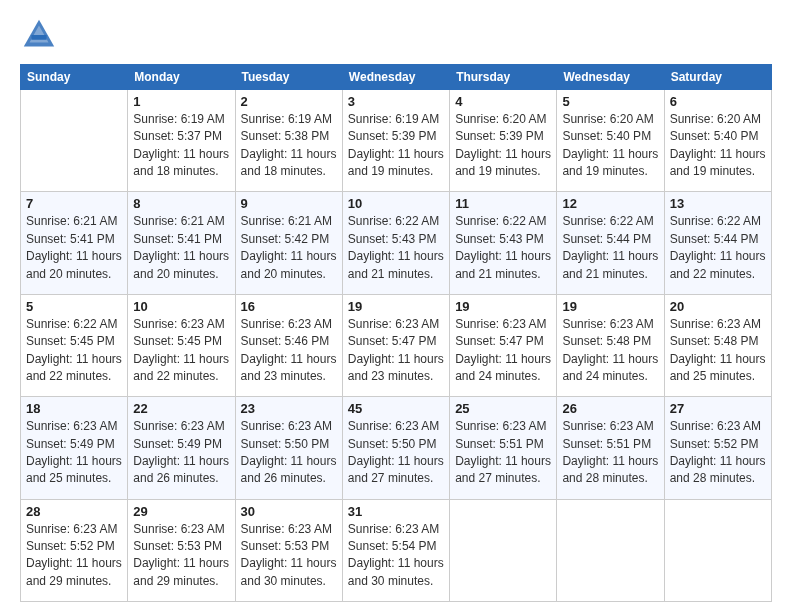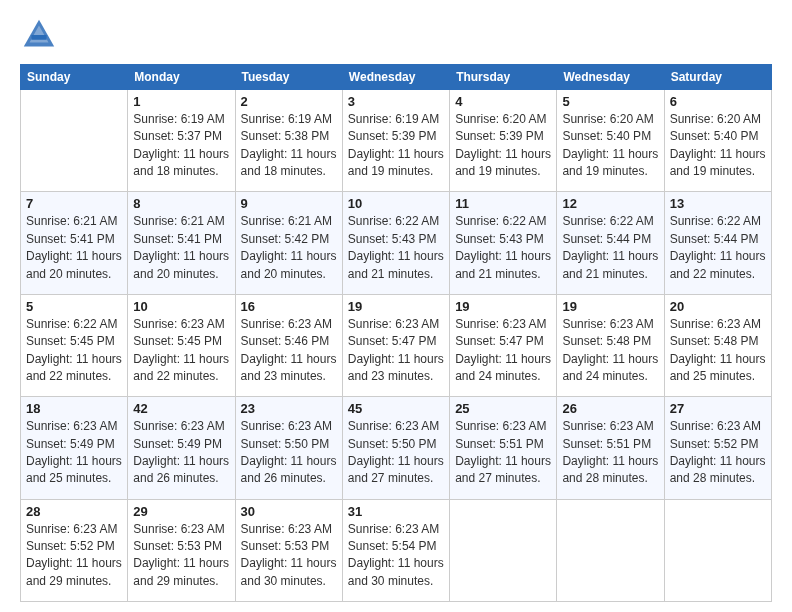--- a/index.html
+++ b/index.html
@@ -223,21 +223,21 @@
             <span class="day-num">20</span>
             <div class="day-info">Sunrise: 6:23 AM<br>Sunset: 5:48 PM<br>Daylight: 11 hours<br>and 25 minutes.</div>
           </td>
         </tr>
         <tr>
           <td>
             <span class="day-num">18</span>
             <div class="day-info">Sunrise: 6:23 AM<br>Sunset: 5:49 PM<br>Daylight: 11 hours<br>and 25 minutes.</div>
           </td>
           <td>
-            <span class="day-num">42</span>
+            <span class="day-num">22</span>
             <div class="day-info">Sunrise: 6:23 AM<br>Sunset: 5:49 PM<br>Daylight: 11 hours<br>and 26 minutes.</div>
           </td>
           <td>
             <span class="day-num">23</span>
             <div class="day-info">Sunrise: 6:23 AM<br>Sunset: 5:50 PM<br>Daylight: 11 hours<br>and 26 minutes.</div>
           </td>
           <td>
             <span class="day-num">45</span>
             <div class="day-info">Sunrise: 6:23 AM<br>Sunset: 5:50 PM<br>Daylight: 11 hours<br>and 27 minutes.</div>
           </td>

